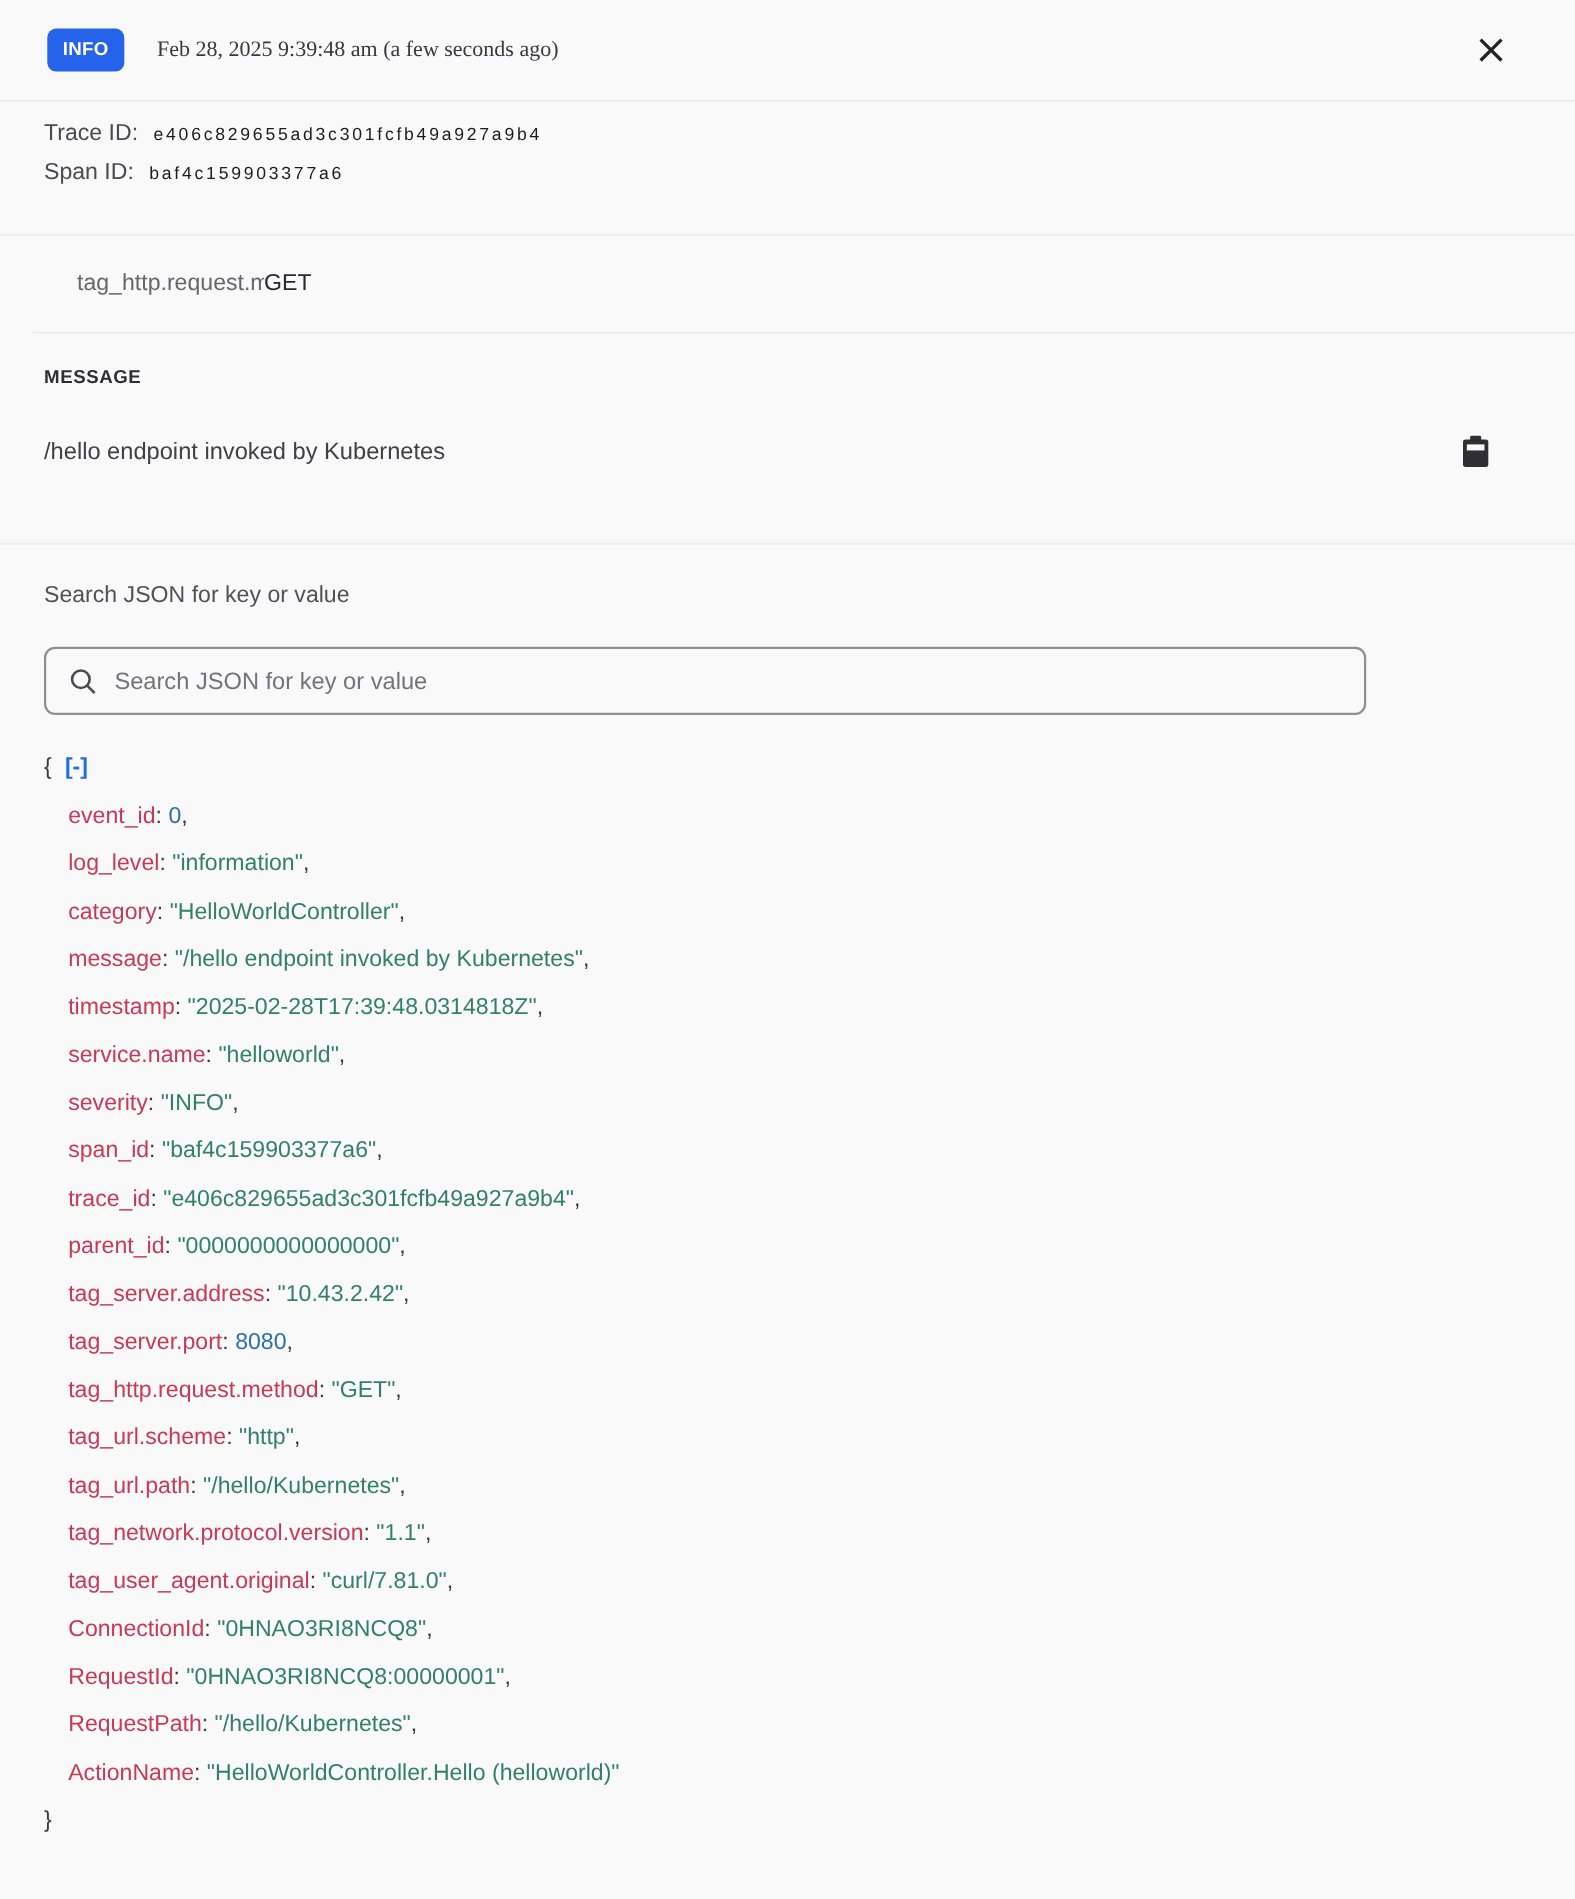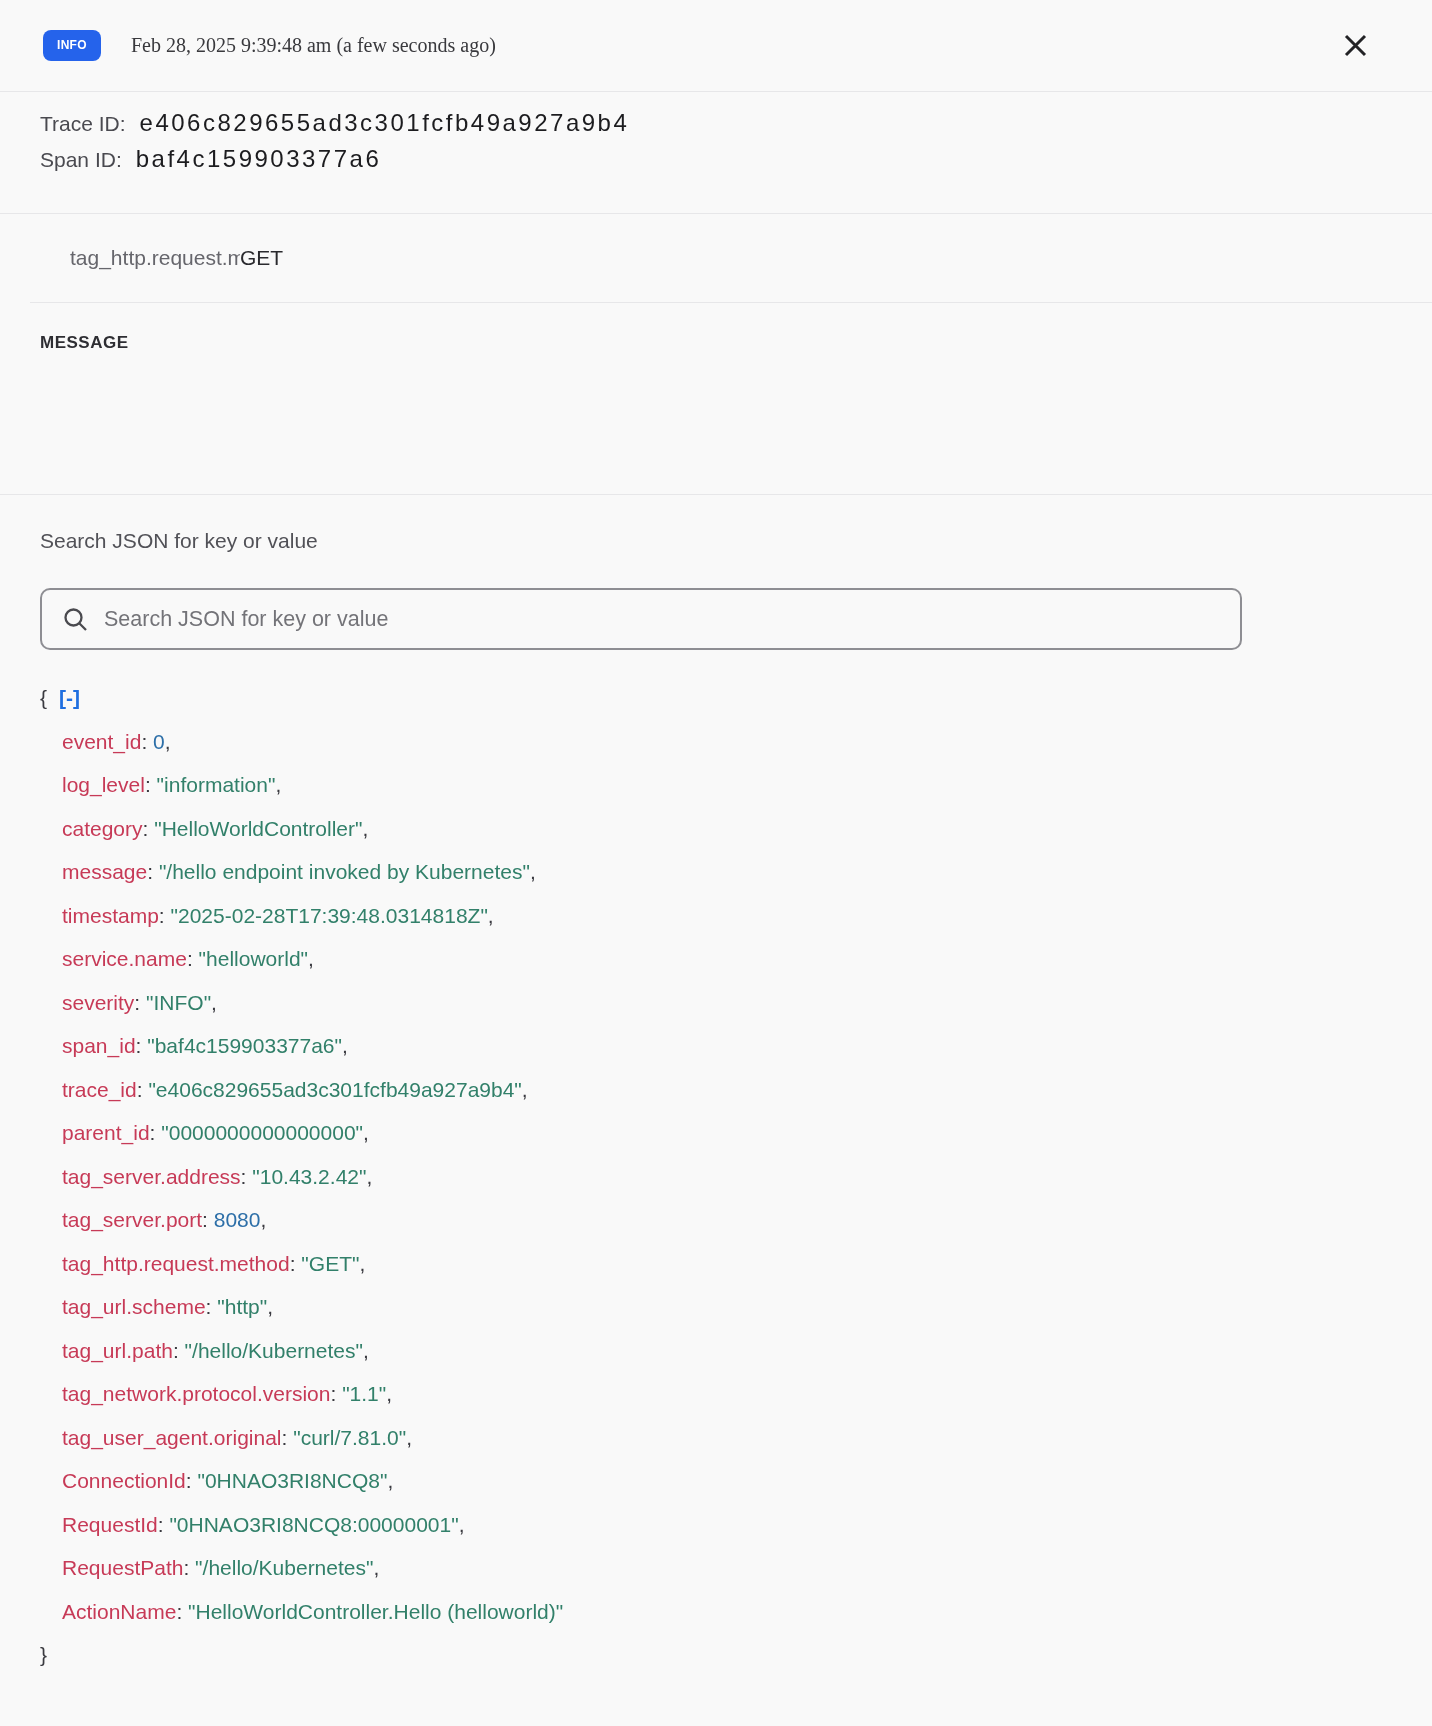--- a/index.html
+++ b/index.html
@@ -16,35 +16,35 @@
   }
   .panel{width:1432px;height:1726px;background:var(--page-bg);}
 
   
   .hdr{
     height:92px;border-bottom:1px solid var(--divider);
     display:flex;align-items:center;padding:0 62px 0 43px;
   }
   .badge{
     background:var(--badge-bg);color:var(--badge-text);
-    font-size:12px;font-weight:700;letter-spacing:.3px;
+    font-size:17px;font-weight:700;letter-spacing:.3px;
     padding:8px 14px;border-radius:8px;line-height:1.3;
   }
   .ts{margin-left:30px;font-size:20px;color:#39393d;font-family:Liberation Serif, serif;}
   .close-btn{
     margin-left:auto;background:none;border:none;cursor:pointer;
     width:30px;height:30px;display:flex;align-items:center;justify-content:center;padding:0;
   }
   .close-btn svg{display:block;}
 
   
   .ids{height:122px;border-bottom:1px solid var(--divider);padding:17px 40px 0 40px;}
   .id-row{display:flex;align-items:baseline;height:35px;margin-bottom:1px;text-align:right;}
   .id-label{font-size:21px;color:#4a4a50;flex:none;}
-  .id-value{font-size:24px;color:#1c1c1f;margin-left:14px;letter-spacing:2.5px;white-space:nowrap;}
+  .id-value{font-size:16px;color:#1c1c1f;margin-left:14px;letter-spacing:2.5px;white-space:nowrap;}
 
   
   .tagrow{
     height:89px;border-bottom:1px solid var(--divider);
     display:flex;align-items:center;padding:0 40px;margin-left:30px;
   }
   .tag-label{
     width:170px;flex:none;overflow:hidden;white-space:nowrap;
     font-size:21px;font-weight:500;color:#66666c;
   }
@@ -109,20 +109,30 @@
     </div>
   </div>
 
   <div class="tagrow">
     <span class="tag-label">tag_http.request.m</span>
     <span class="tag-value">GET</span>
   </div>
 
   <div class="msgsec">
     <div class="msg-heading">MESSAGE</div>
+    <div class="msg-row">
+      <span class="msg-text">/hello endpoint invoked by Kubernetes</span>
+      <button class="copy-btn" aria-label="Copy message">
+        <svg width="25" height="29" viewBox="0 0 25 29">
+          <rect x="7.5" y="0" width="10" height="7" rx="1.5" fill="#2f2f33"></rect>
+          <rect x="1" y="3.5" width="23" height="25" rx="2.5" fill="#2f2f33"></rect>
+          <rect x="4.5" y="8" width="16" height="5.5" fill="#f9f9f9"></rect>
+        </svg>
+      </button>
+    </div>
   </div>
 
   <div class="jsonsec">
     <div class="search-label">Search JSON for key or value</div>
 
     <div class="search-box">
       <svg width="27" height="27" viewBox="0 0 27 27">
         <circle cx="11.5" cy="11.5" r="8" stroke="#4a4a4f" stroke-width="2.3" fill="none"></circle>
         <line x1="17.5" y1="17.5" x2="24" y2="24" stroke="#4a4a4f" stroke-width="2.3"></line>
       </svg>

